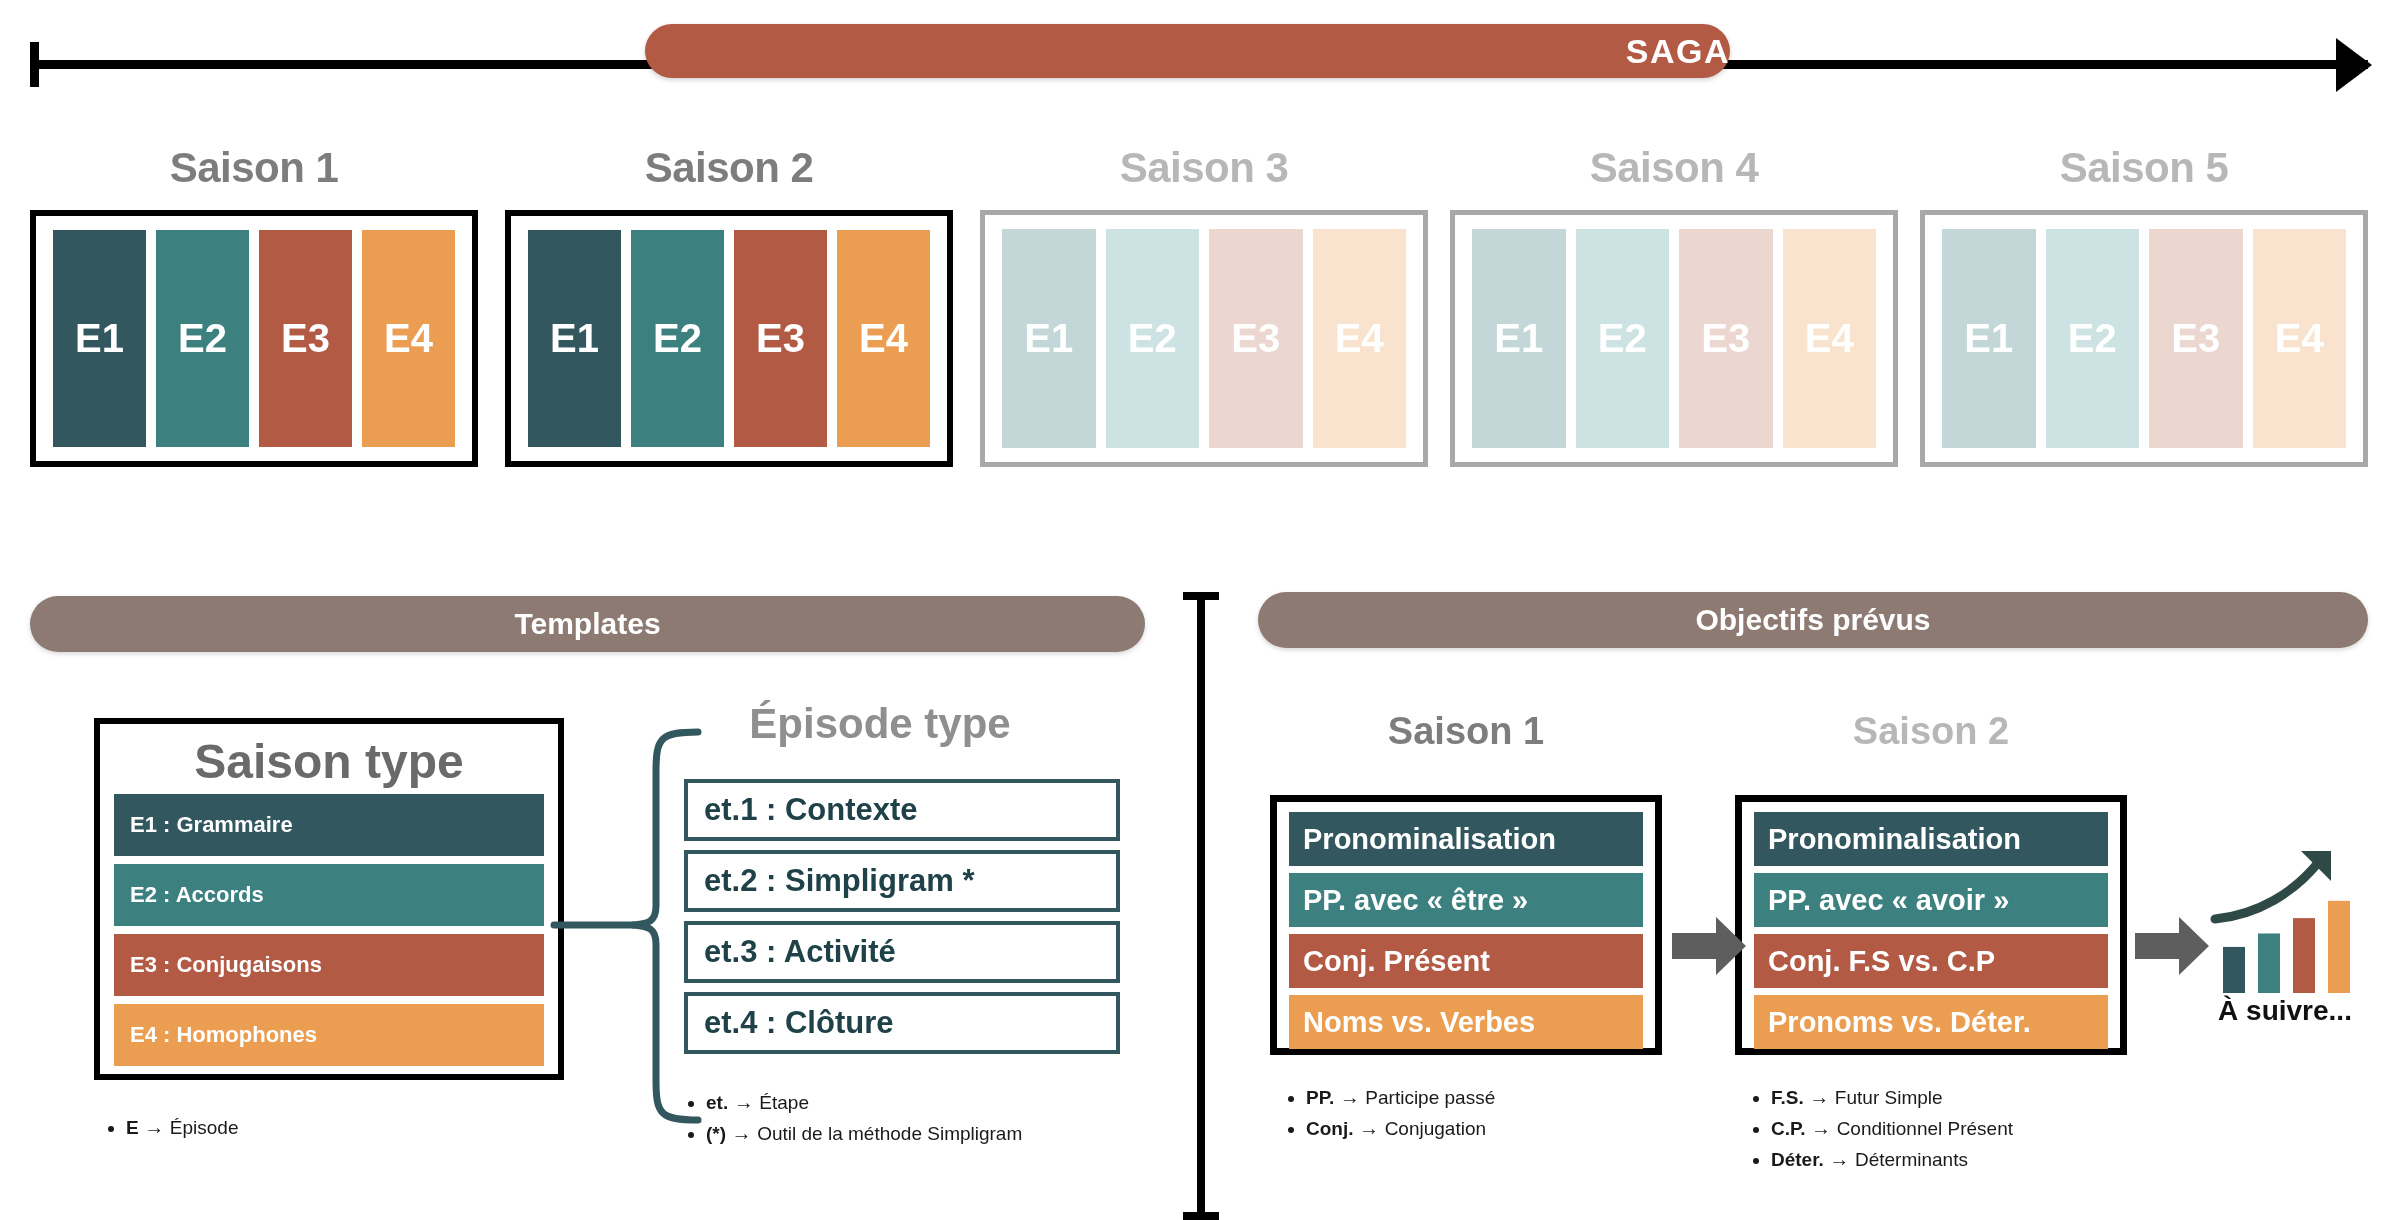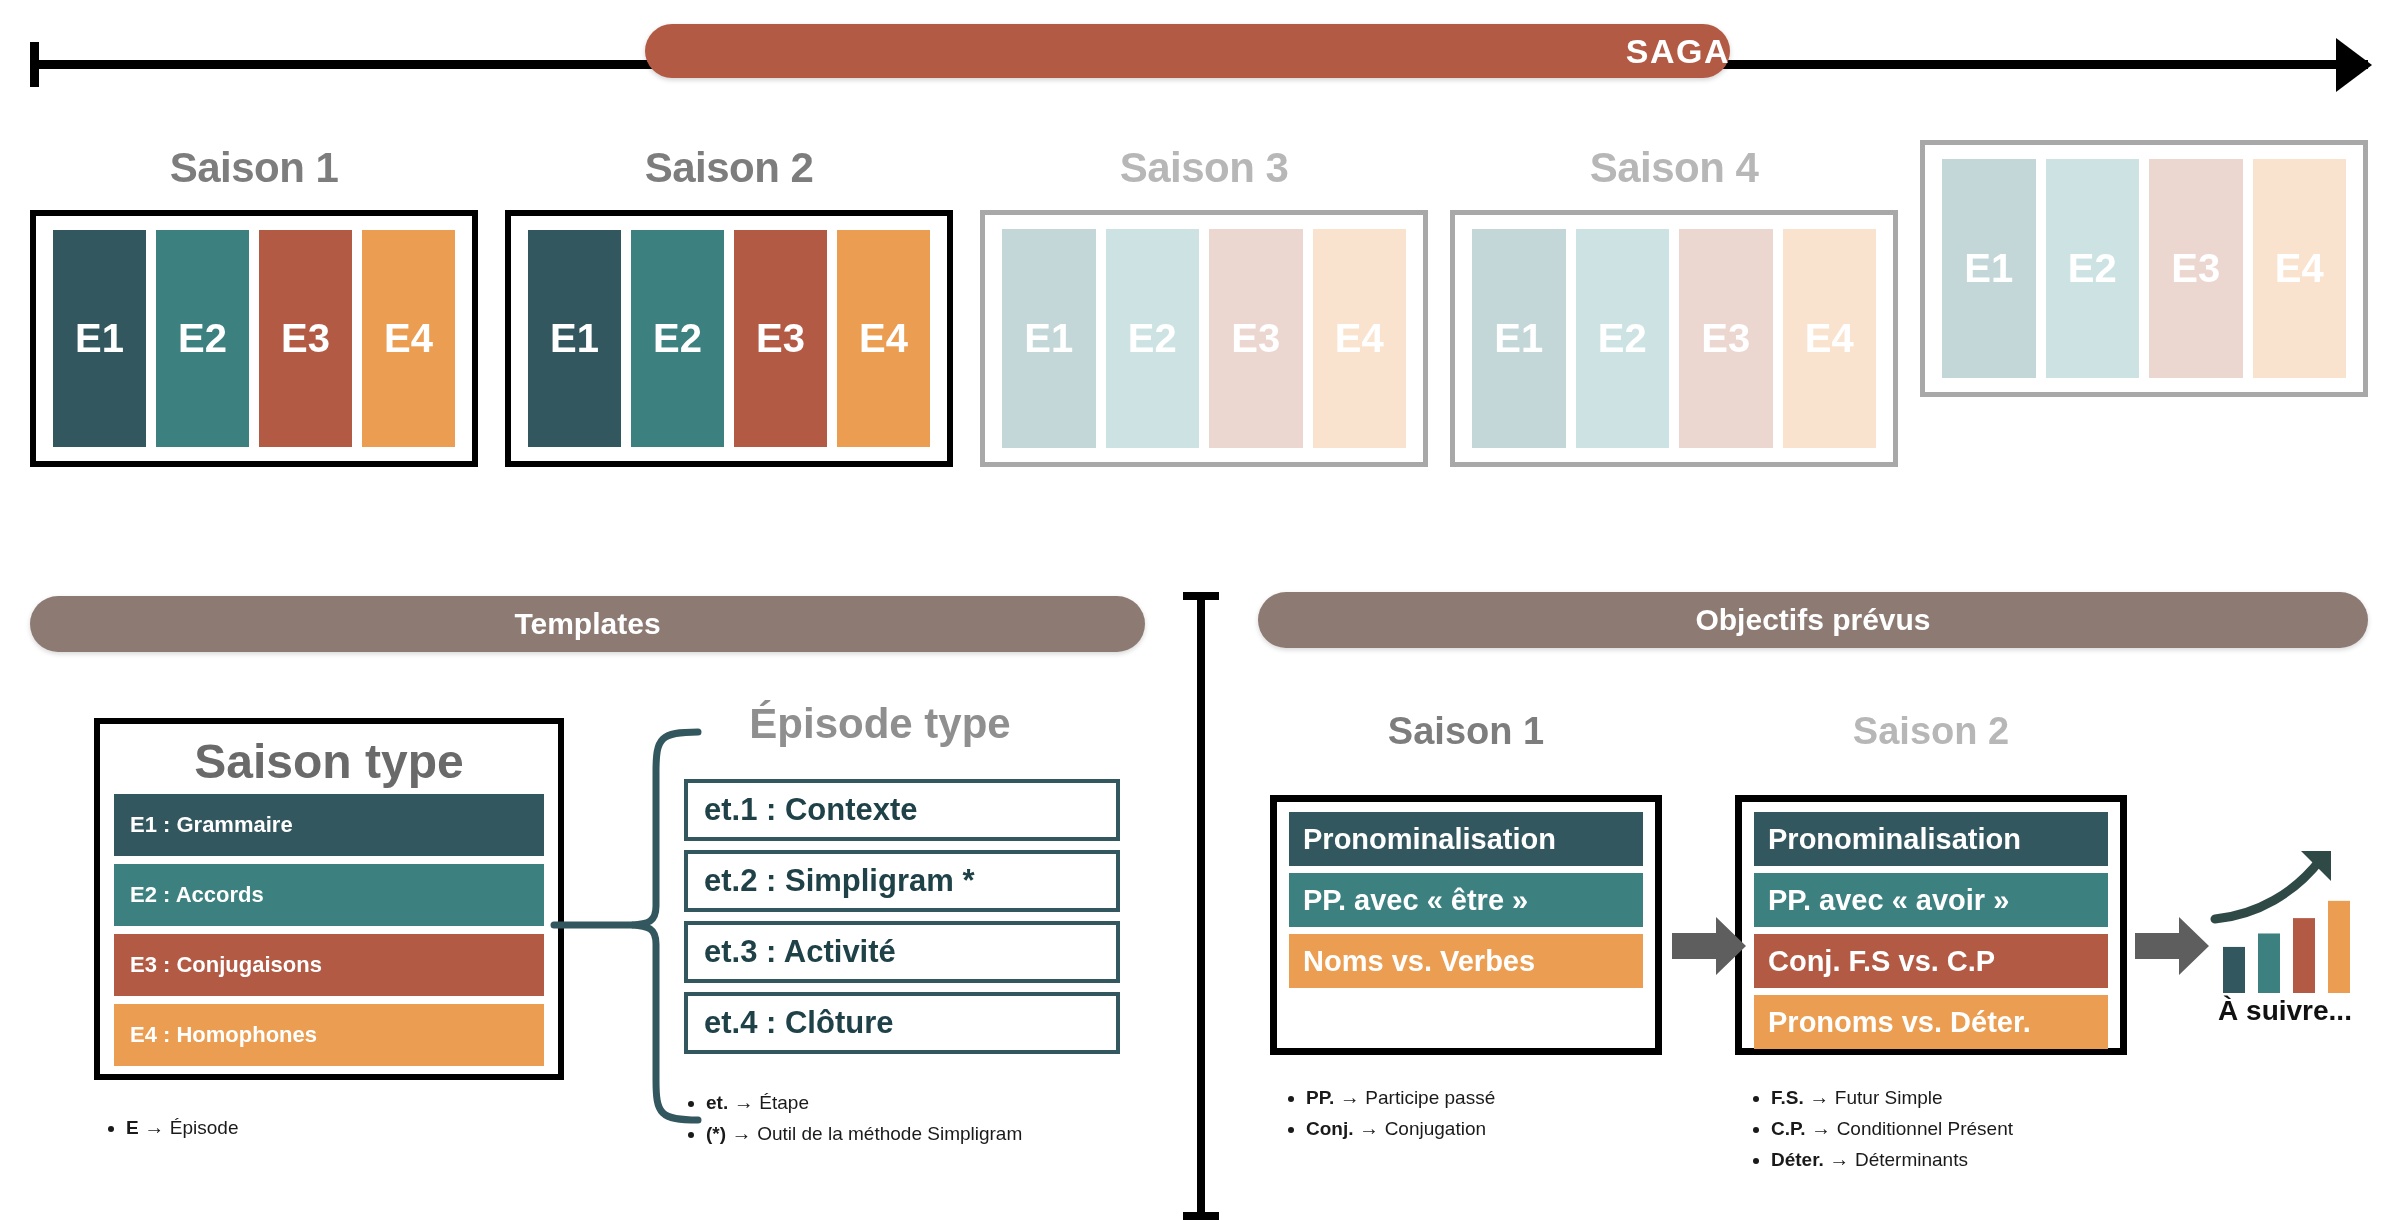--- a/index.html
+++ b/index.html
@@ -175,20 +175,21 @@
       <div class="season" style="left: 1450px;">
         <div class="season-title dim">Saison 4</div>
         <div class="season-box dim">
           <div class="ep" style="background: rgb(195, 214, 216);">E1</div>
           <div class="ep" style="background: rgb(205, 227, 227);">E2</div>
           <div class="ep" style="background: rgb(236, 214, 208);">E3</div>
           <div class="ep" style="background: rgb(250, 227, 206);">E4</div>
         </div>
       </div>
       <div class="season" style="left: 1920px;">
+        <div class="season-title dim">Saison 5</div>
         <div class="season-box dim">
           <div class="ep" style="background: rgb(195, 214, 216);">E1</div>
           <div class="ep" style="background: rgb(205, 227, 227);">E2</div>
           <div class="ep" style="background: rgb(236, 214, 208);">E3</div>
           <div class="ep" style="background: rgb(250, 227, 206);">E4</div>
         </div>
       </div>
     </div>
 
   <div class="banner" style="left:30px; top:596px; width:1115px;">
@@ -238,20 +239,21 @@
 
   <div class="banner" style="left:1258px; top:592px; width:1110px;">
     <span>Objectifs prévus</span>
   </div>
 
   <div id="objectifs-area">
       <div class="obj-col-title" style="left: 1266px; top: 710px; color: rgb(125, 125, 125);">Saison 1</div>
       <div class="obj-box" style="left: 1270px; top: 795px;">
         <div class="obj-row" style="background: rgb(51, 87, 94);">Pronominalisation</div>
         <div class="obj-row" style="background: rgb(61, 128, 128);">PP. avec « être »</div>
+        <div class="obj-row" style="background: rgb(179, 90, 69);">Conj. Présent</div>
         <div class="obj-row" style="background: rgb(235, 158, 81);">Noms vs. Verbes</div>
       </div>
       <div class="legend" style="left: 1280px; top: 1085px;">
         <ul id="obj-legend-0">
           <li><b>PP.</b><span class="arrow-gl"> → </span><span>Participe passé</span></li>
           <li><b>Conj.</b><span class="arrow-gl"> → </span><span>Conjugation</span></li>
         </ul>
       </div>
       <div class="obj-col-title" style="left: 1731px; top: 710px; color: rgb(183, 183, 183);">Saison 2</div>
       <div class="obj-box" style="left: 1735px; top: 795px;">

